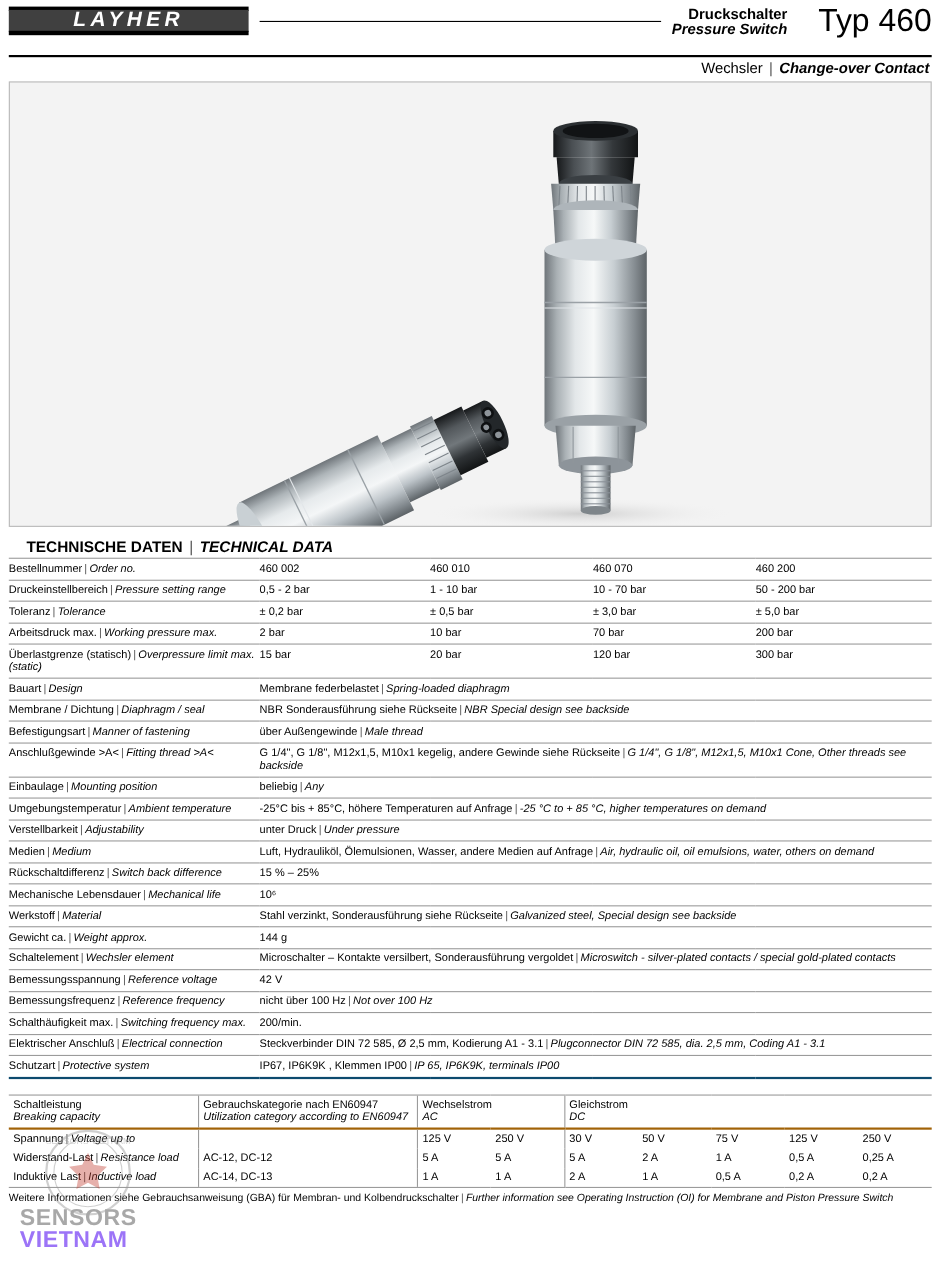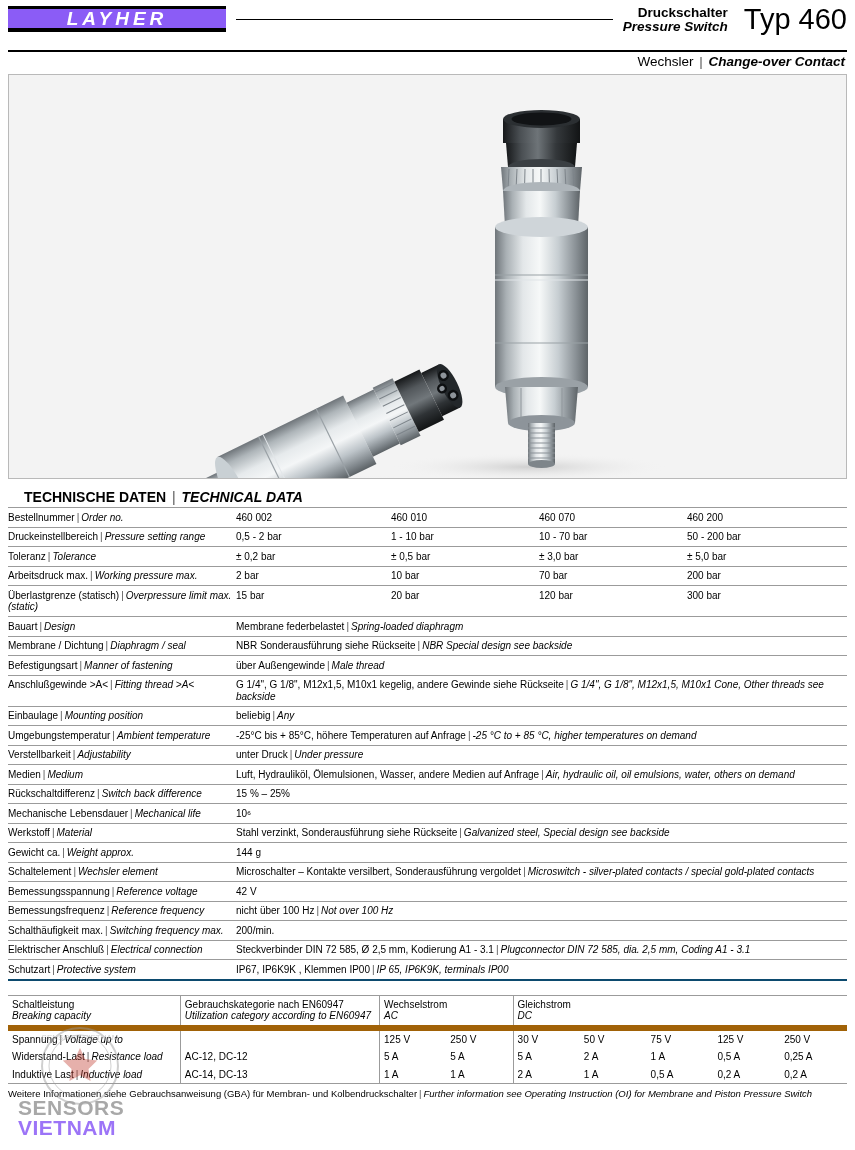--- a/index.html
+++ b/index.html
@@ -45,21 +45,21 @@
     background: #000;
   }
   .logo-bar-top { top: 0; }
   .logo-bar-bot { bottom: 0; }
   .logo-text {
     position: absolute;
     top: 3px;
     left: 0;
     width: 218px;
     height: 20px;
-    background: #8b5cf6;
+    background: #404040;
     color: #fff;
     font-family: "Liberation Sans", sans-serif;
     font-weight: bold;
     font-style: italic;
     font-size: 19px;
     letter-spacing: 4px;
     text-align: center;
     line-height: 20px;
   }
   .header-rule {
@@ -85,21 +85,21 @@
   .typ {
     font-size: 29px;
     font-weight: normal;
     letter-spacing: 0px;
     margin-top: -2px;
   }
   .header-right-inline {
     display: flex;
     align-items: flex-end;
     justify-content: flex-end;
-    gap: 16px;
+    gap: 28px;
   }
   .subheader {
     text-align: right;
     font-size: 13.5px;
     padding-right: 2px;
     margin-top: 2px;
   }
   .subheader .de { font-weight: normal; }
   .subheader .sep { font-weight: normal; }
   .subheader .en { font-weight: bold; font-style: italic; }
@@ -159,21 +159,21 @@
     border-collapse: collapse;
     font-size: 10px;
   }
   table.sw td, table.sw th {
     padding: 3px 4px;
     vertical-align: top;
     text-align: left;
     font-weight: normal;
     line-height: 1.15;
   }
-  .sw-top td { border-top: 1px solid #9b9b9b; border-bottom: 6px solid #a16207; }
+  .sw-top td { border-top: 1px solid #9b9b9b; border-bottom: 2px solid #a16207; }
   .sw-hdr td { padding-top: 4px; padding-bottom: 4px; }
   table.sw .vline { border-left: 1px solid #9b9b9b; }
   table.sw tr.last td { border-bottom: 1px solid #9b9b9b; }
   .w-head { width: 160px; }
   .w-cat { width: 185px; }
   .w-v { width: 62px; }
 
   .footnote {
     font-size: 9.5px;
     margin-top: 4px;

